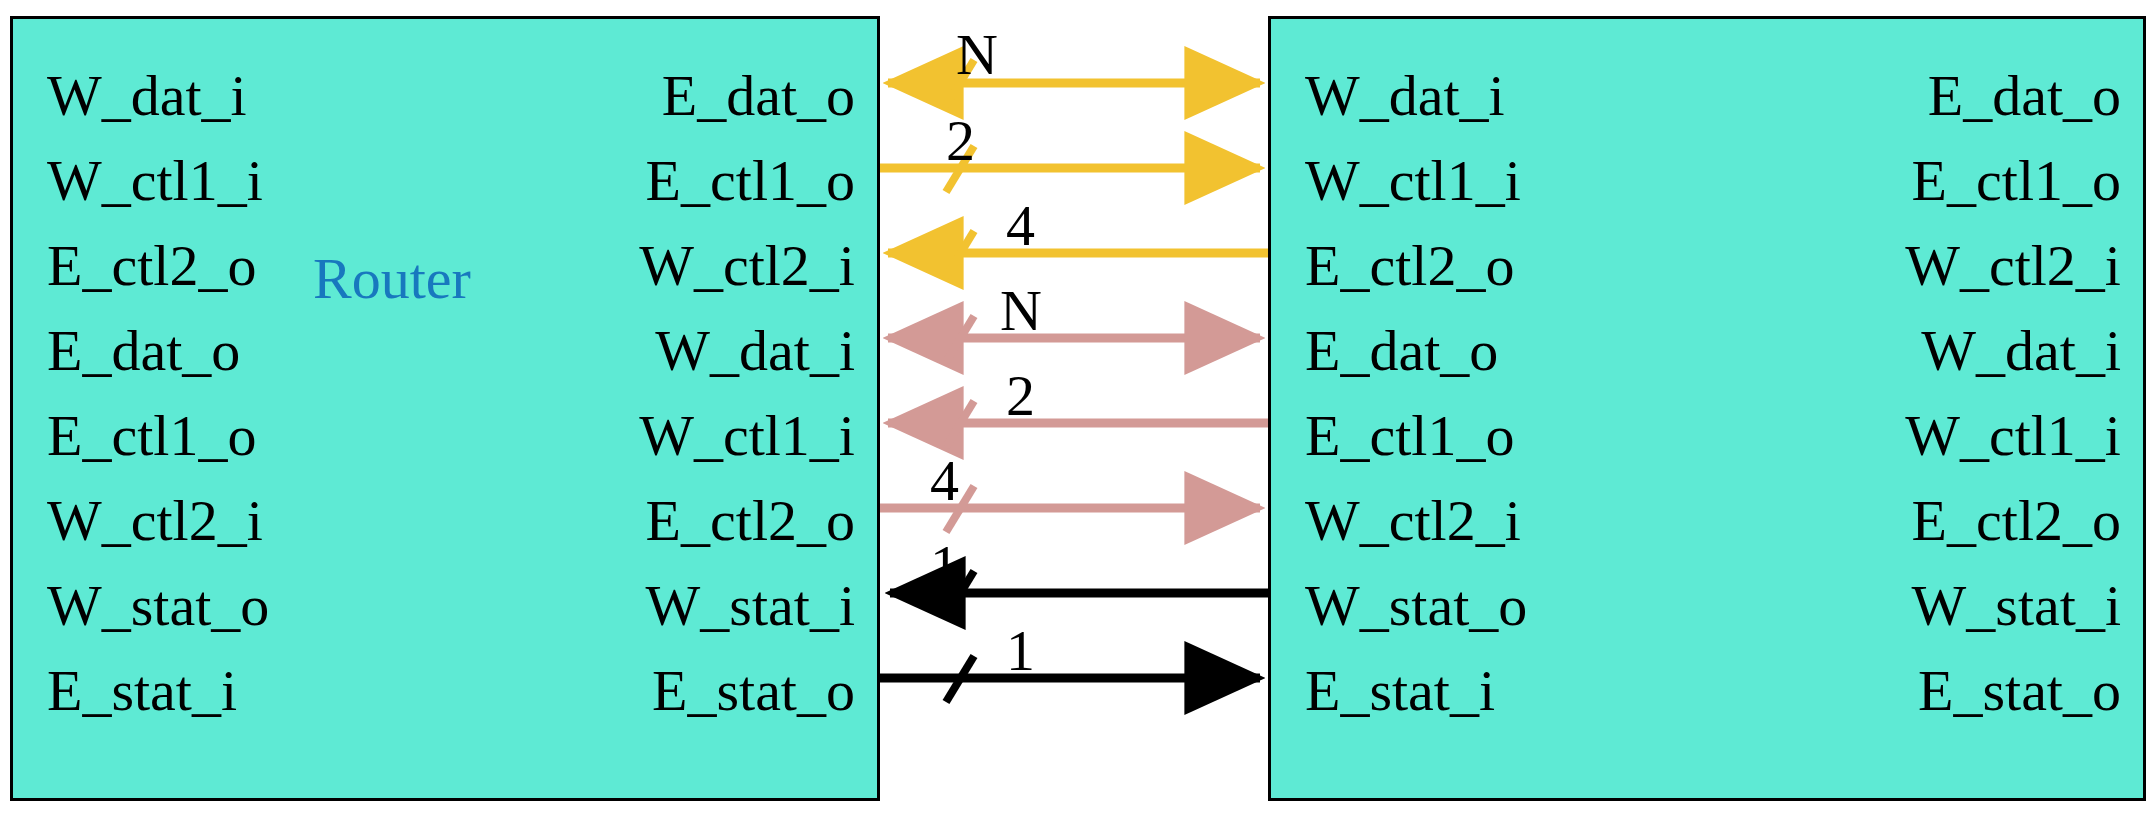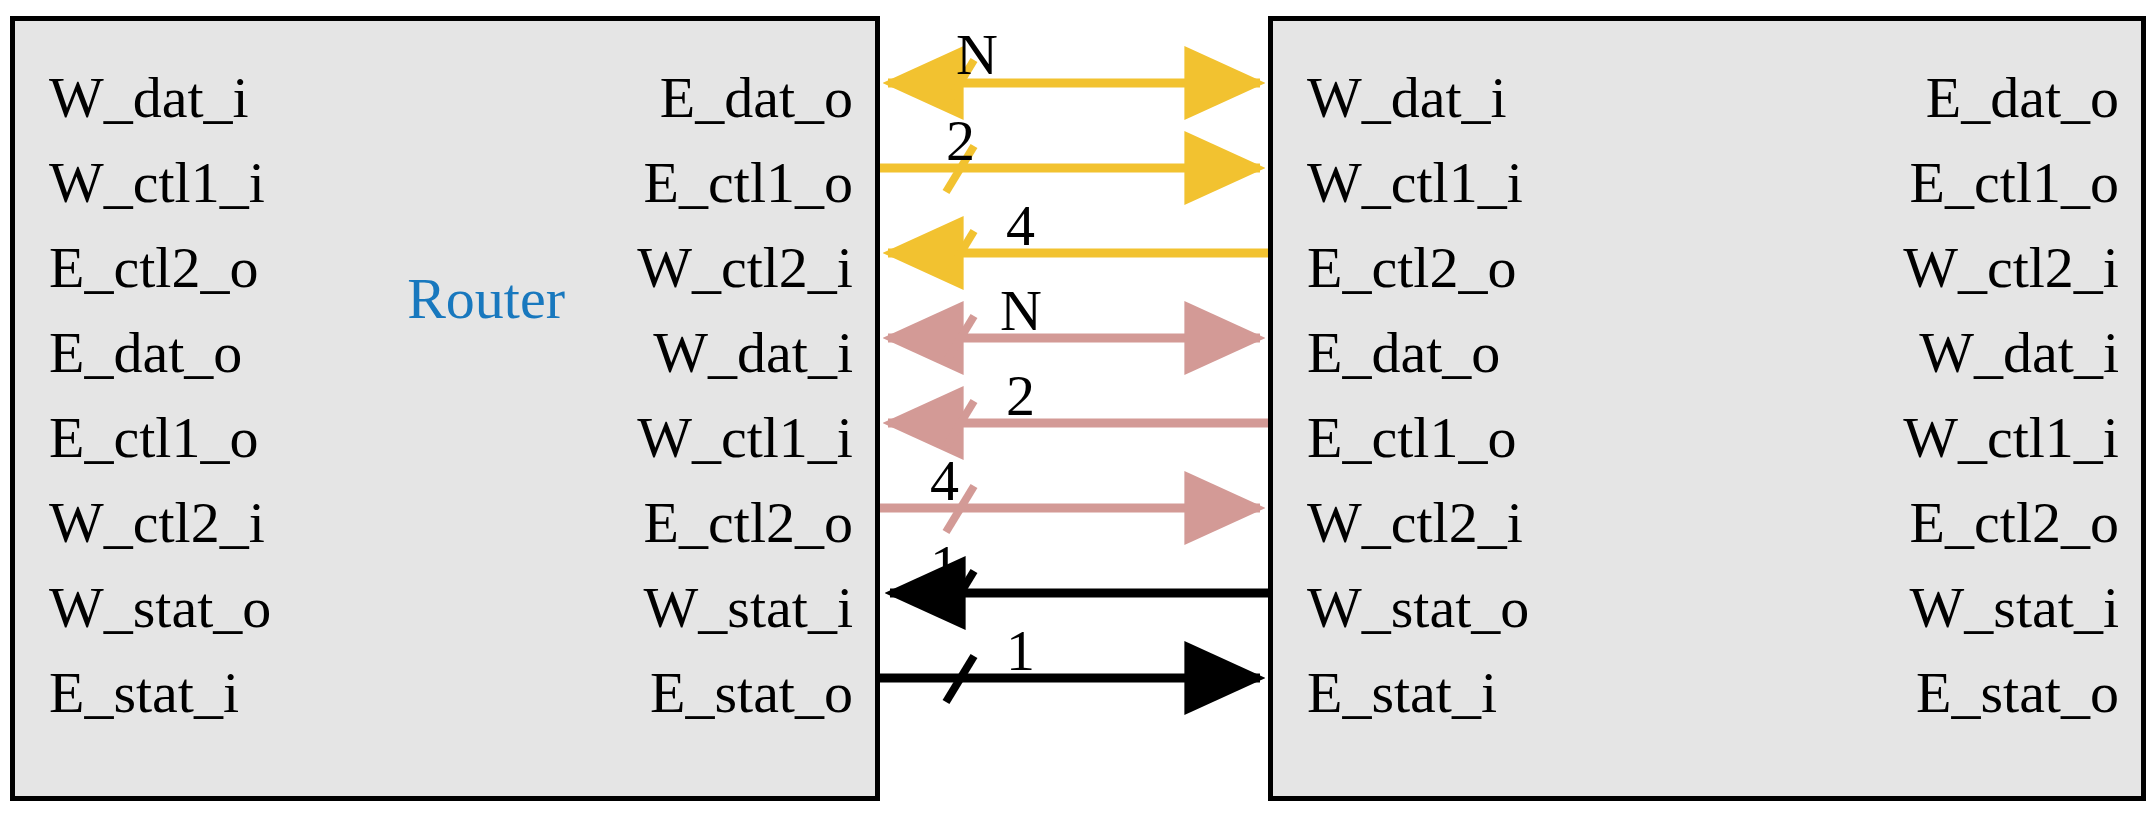--- a/index.html
+++ b/index.html
@@ -5,22 +5,22 @@
   html,body{margin:0;padding:0;background:#ffffff;}
   body{
     width:2152px;height:817px;position:relative;overflow:hidden;
     font-family:"Liberation Serif","DejaVu Serif",serif;
   }
 
   
   .router-box{
     position:absolute;
     box-sizing:border-box;
-    border:5px solid #000000;
-    background:#e5e5e5;
+    border:3px solid #000000;
+    background:#5eead4;
   }
   #router-left  { left:10px;   top:16px;  width:870px;  height:785px; }
   #router-right { left:1268px; top:16px;  width:878px;  height:785px; }
 
   .port-col{
     position:absolute;
     top:34px;
     display:flex;
     flex-direction:column;
   }
@@ -30,22 +30,22 @@
     font-size:58px;
     color:#000000;
     white-space:nowrap;
   }
   .col-left  { left:34px;  text-align:left; }
   .col-right { right:22px; text-align:right; }
   .col-right .port{ text-align:right; }
 
   .router-title{
     position:absolute;
-    top:234px;
-    text-align:right;
+    top:216px;
+    text-align:left;
     color:#1878be;
     font-size:58px;
     line-height:88px;
     white-space:nowrap;
   }
   #title-left  { left:300px; width:250px; }
 
   
   #link-channel{
     position:absolute;

